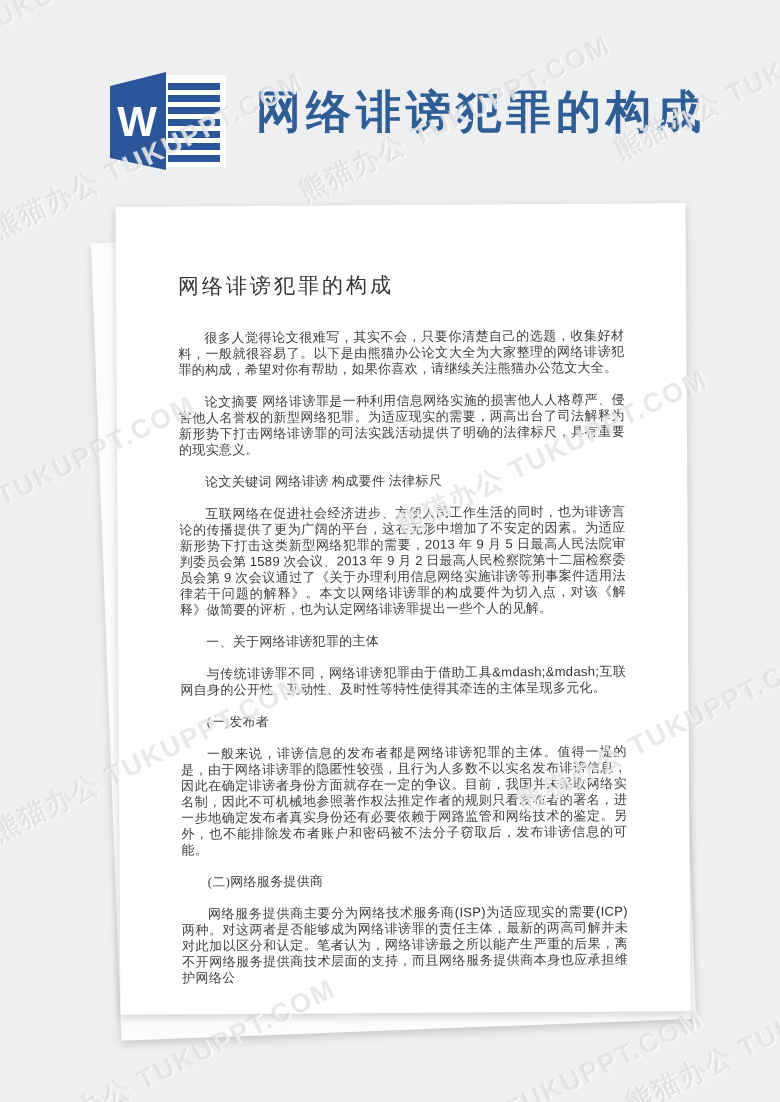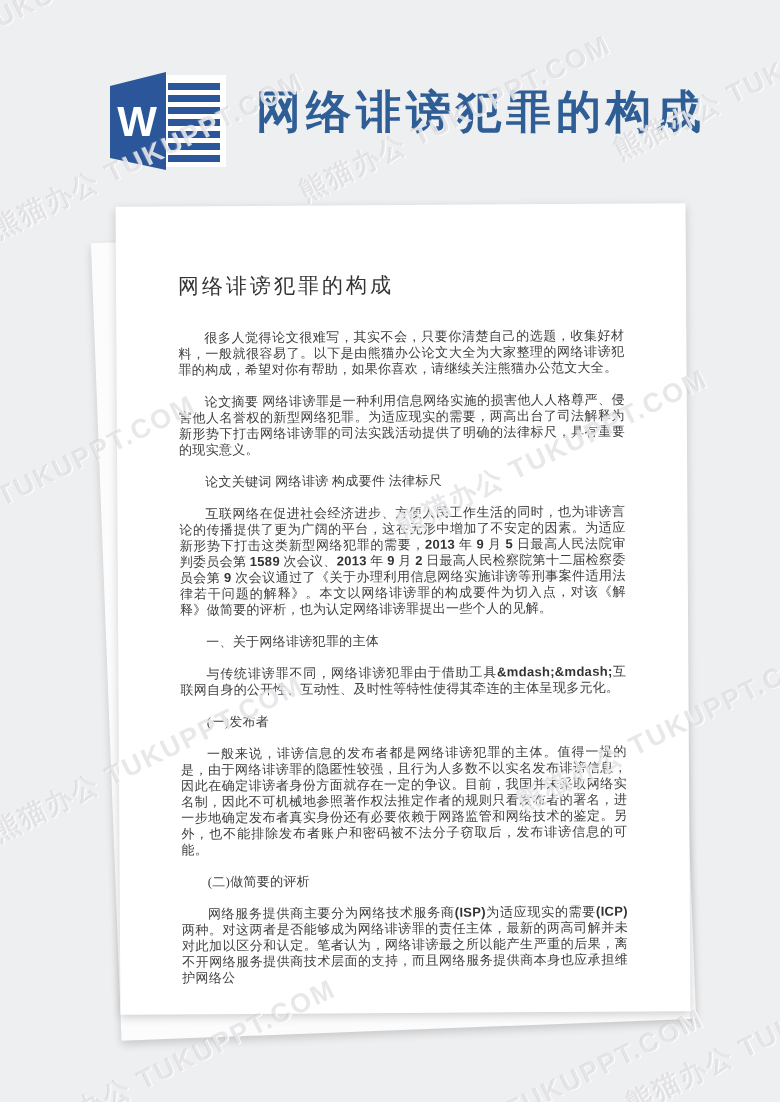--- a/index.html
+++ b/index.html
@@ -31,21 +31,21 @@
   .doc-title{
     margin:0 0 30px 0;font-size:21px;font-weight:400;color:#333;
     letter-spacing:3px;white-space:nowrap;
   }
   .para{
     margin:0 0 16px 0;font-size:13px;line-height:16px;color:#404044;
     letter-spacing:0.3px;text-indent:2em;text-align:justify;
   }
   .para .num{
     font-family:"Liberation Sans","DejaVu Sans",sans-serif;
-    font-weight:700;color:#333;
+    font-weight:400;color:#333;
   }
 
   
   .watermark-layer{position:absolute;inset:0;pointer-events:none;}
   .wm{
     position:absolute;white-space:nowrap;
     transform:translate(-50%,-50%) rotate(-26deg);
     font-family:"Liberation Sans","DejaVu Sans",sans-serif;
     font-weight:700;font-size:27px;letter-spacing:2px;
     color:rgba(178,179,184,0.30);
@@ -85,21 +85,21 @@
     <h2 class="doc-title">网络诽谤犯罪的构成</h2>
     <div class="doc-body">
         <p class="para"><span>很多人觉得论文很难写，其实不会，只要你清楚自己的选题，收集好材料，一般就很容易了。以下是由熊猫办公论文大全为大家整理的网络诽谤犯罪的构成，希望对你有帮助，如果你喜欢，请继续关注熊猫办公范文大全。</span></p>
         <p class="para"><span>论文摘要 网络诽谤罪是一种利用信息网络实施的损害他人人格尊严、侵害他人名誉权的新型网络犯罪。为适应现实的需要，两高出台了司法解释为新形势下打击网络诽谤罪的司法实践活动提供了明确的法律标尺，具有重要的现实意义。</span></p>
         <p class="para"><span>论文关键词 网络诽谤 构成要件 法律标尺</span></p>
         <p class="para"><span>互联网络在促进社会经济进步、方便人民工作生活的同时，也为诽谤言论的传播提供了更为广阔的平台，这在无形中增加了不安定的因素。为适应新形势下打击这类新型网络犯罪的需要，</span><span class="num">2013</span><span> 年 </span><span class="num">9</span><span> 月 </span><span class="num">5</span><span> 日最高人民法院审判委员会第 </span><span class="num">1589</span><span> 次会议、</span><span class="num">2013</span><span> 年 </span><span class="num">9</span><span> 月 </span><span class="num">2</span><span> 日最高人民检察院第十二届检察委员会第 </span><span class="num">9</span><span> 次会议通过了《关于办理利用信息网络实施诽谤等刑事案件适用法律若干问题的解释》。本文以网络诽谤罪的构成要件为切入点，对该《解释》做简要的评析，也为认定网络诽谤罪提出一些个人的见解。</span></p>
         <p class="para"><span>一、关于网络诽谤犯罪的主体</span></p>
         <p class="para"><span>与传统诽谤罪不同，网络诽谤犯罪由于借助工具</span><span class="num">&amp;mdash;&amp;mdash;</span><span>互联网自身的公开性、互动性、及时性等特性使得其牵连的主体呈现多元化。</span></p>
         <p class="para"><span>(一)发布者</span></p>
         <p class="para"><span>一般来说，诽谤信息的发布者都是网络诽谤犯罪的主体。值得一提的是，由于网络诽谤罪的隐匿性较强，且行为人多数不以实名发布诽谤信息，因此在确定诽谤者身份方面就存在一定的争议。目前，我国并未采取网络实名制，因此不可机械地参照著作权法推定作者的规则只看发布者的署名，进一步地确定发布者真实身份还有必要依赖于网路监管和网络技术的鉴定。另外，也不能排除发布者账户和密码被不法分子窃取后，发布诽谤信息的可能。</span></p>
-        <p class="para"><span>(二)做简要的评析</span></p>
+        <p class="para"><span>(二)网络服务提供商</span></p>
         <p class="para"><span>网络服务提供商主要分为网络技术服务商</span><span class="num">(ISP)</span><span>为适应现实的需要</span><span class="num">(ICP)</span><span>两种。对这两者是否能够成为网络诽谤罪的责任主体，最新的两高司解并未对此加以区分和认定。笔者认为，网络诽谤最之所以能产生严重的后果，离不开网络服务提供商技术层面的支持，而且网络服务提供商本身也应承担维护网络公</span></p>
       </div>
   </div>
 
   <div class="watermark-layer">
       <span class="wm" style="left: 20px; top: 8px;">熊猫办公 TUKUPPT.COM</span>
       <span class="wm" style="left: 148px; top: 155px;">熊猫办公 TUKUPPT.COM</span>
       <span class="wm" style="left: 455px; top: 118px;">熊猫办公 TUKUPPT.COM</span>
       <span class="wm" style="left: 770px; top: 76px;">熊猫办公 TUKUPPT.COM</span>
       <span class="wm" style="left: 40px; top: 478px;">熊猫办公 TUKUPPT.COM</span>

